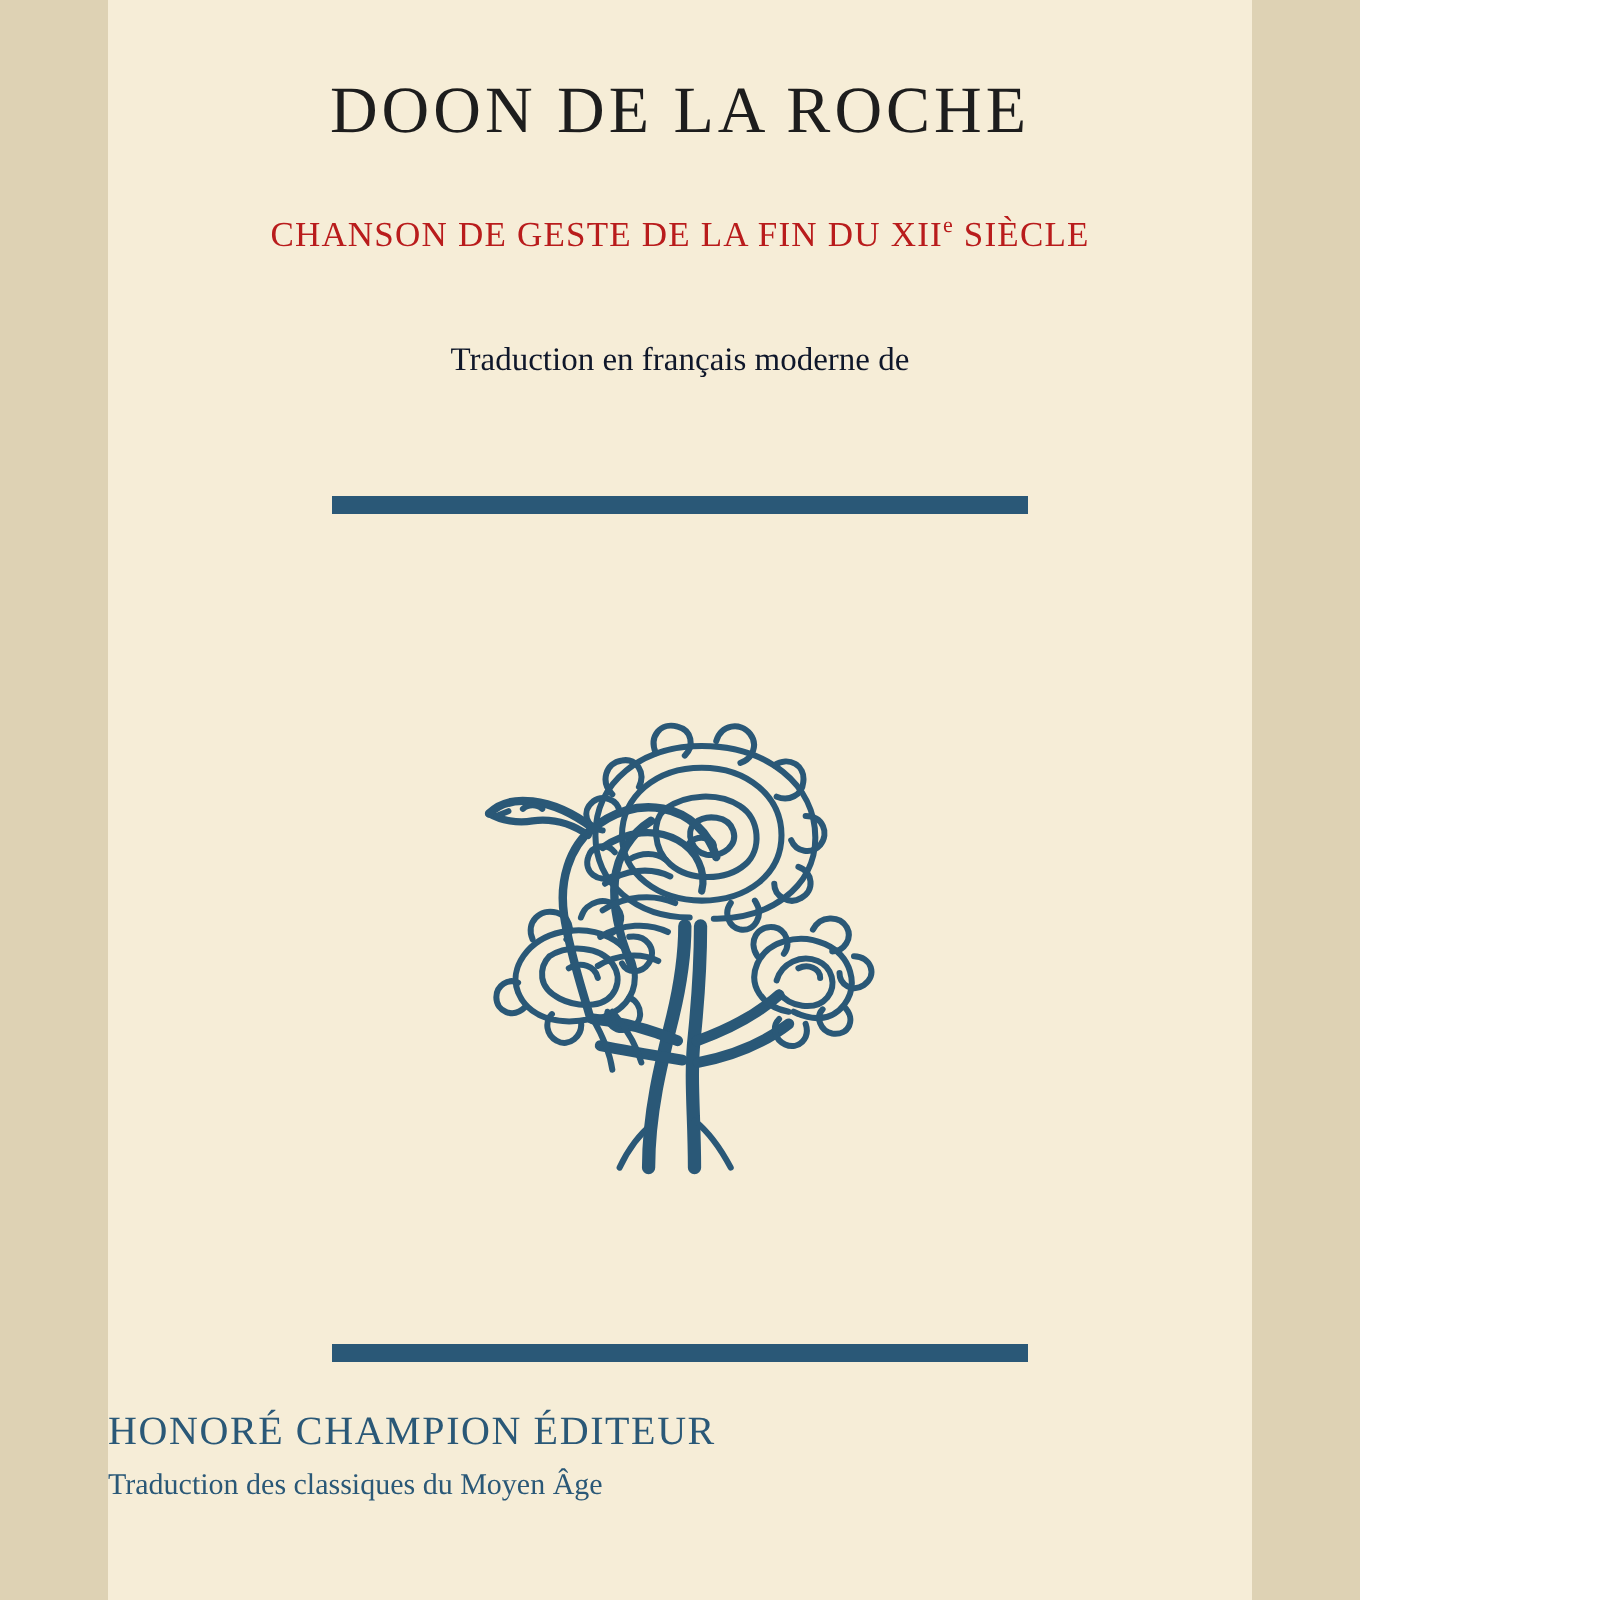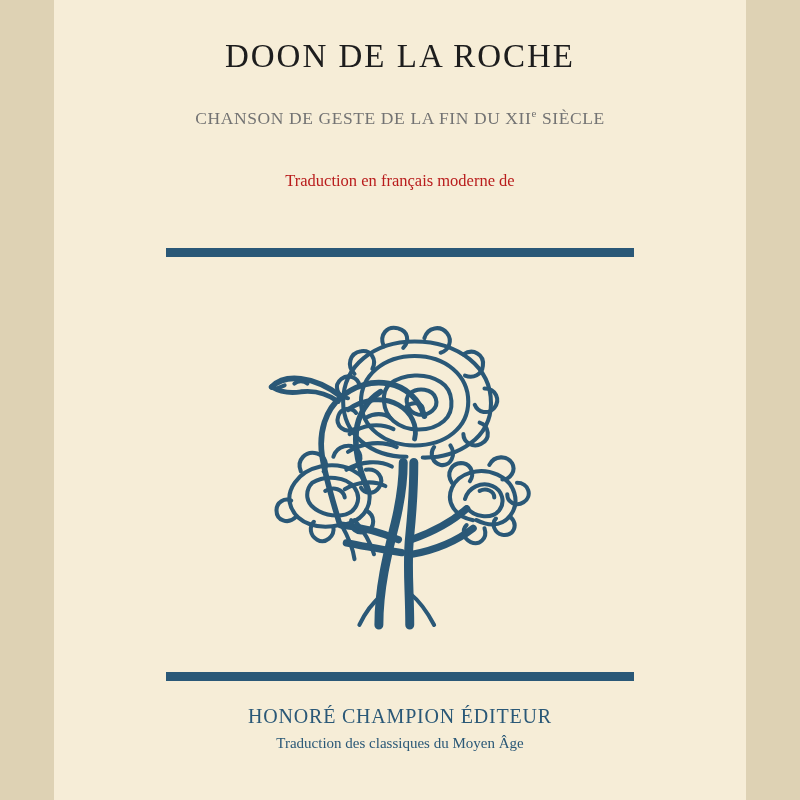--- a/index.html
+++ b/index.html
@@ -6,21 +6,21 @@
     margin: 0;
     padding: 0;
     width: 800px;
     height: 800px;
     background: #ffffff;
     font-family: "Liberation Serif", serif;
   }
 
   #book-cover {
     position: relative;
-    width: 800px;
+    width: 680px;
     height: 800px;
     background: #f4ecd6;
     overflow: hidden;
   }
 
   
   .edge-band {
     position: absolute;
     top: 0;
     bottom: 0;
@@ -54,34 +54,34 @@
     color: #1d1d1d;
     margin: 0 0 0 0;
     font-weight: normal;
     text-transform: uppercase;
   }
 
   .subtitle {
     font-family: "Liberation Serif", serif;
     font-size: 17.5px;
     letter-spacing: 0.6px;
-    color: #737373;
+    color: #b91c1c;
     margin-top: 32px;
     text-transform: uppercase;
   }
   .subtitle sup {
     font-size: 11px;
     vertical-align: super;
     text-transform: none;
   }
 
   .translator {
     font-family: "Liberation Serif", serif;
     font-size: 16.5px;
-    color: #b91c1c;
+    color: #0f172a;
     margin-top: 40px;
     line-height: 1.45;
   }
 
   .rule {
     position: absolute;
     left: 112px;
     right: 112px;
     height: 9px;
     background: #2a5877;
@@ -96,21 +96,21 @@
     top: 257px;
     height: 415px;
   }
   .art-frame svg { display: block; width: 100%; height: 100%; }
 
   .publisher-block {
     position: absolute;
     left: 0;
     right: 0;
     top: 705px;
-    text-align: center;
+    text-align: left;
   }
   .publisher {
     font-family: "Liberation Serif", serif;
     font-size: 20px;
     letter-spacing: 0.8px;
     color: #2a5877;
     text-transform: uppercase;
   }
   .collection {
     font-family: "Liberation Serif", serif;

